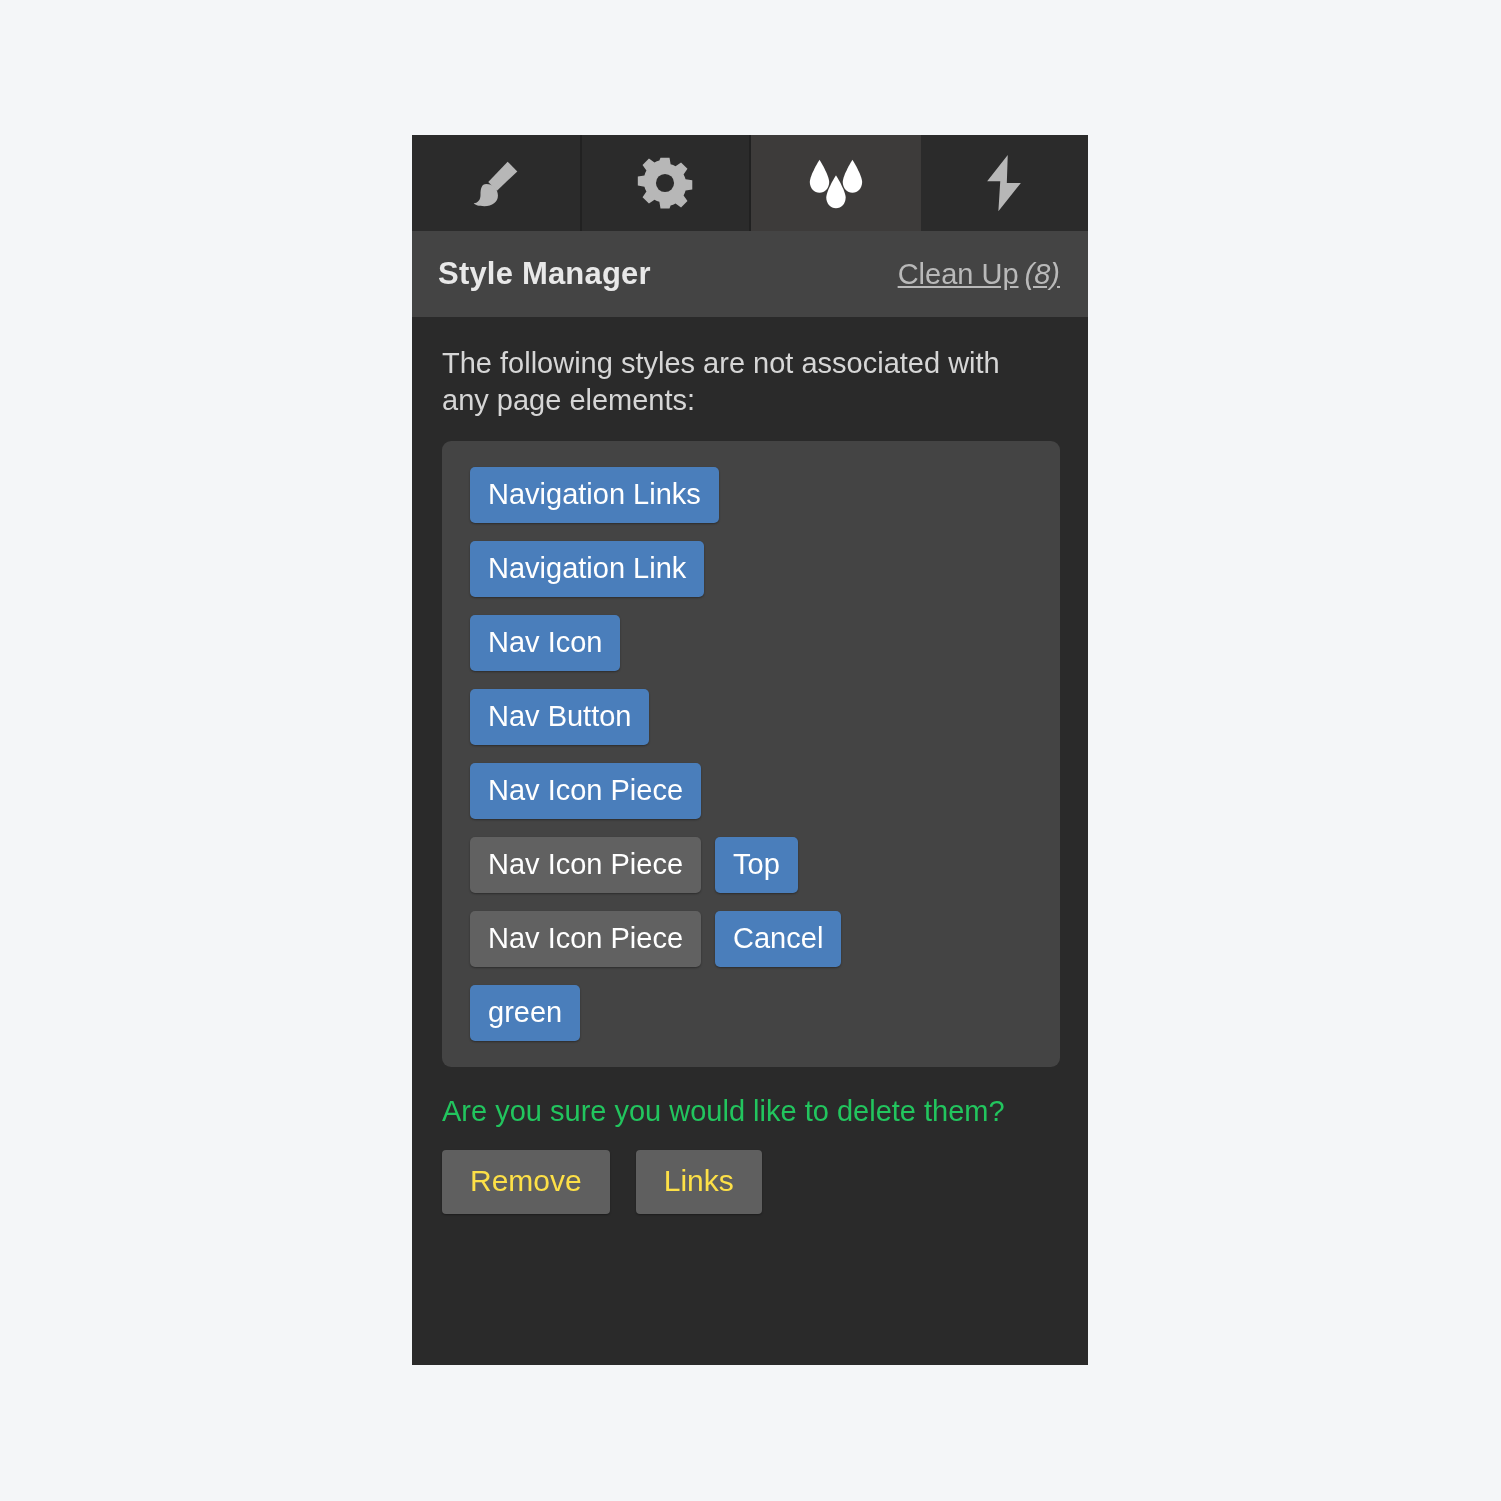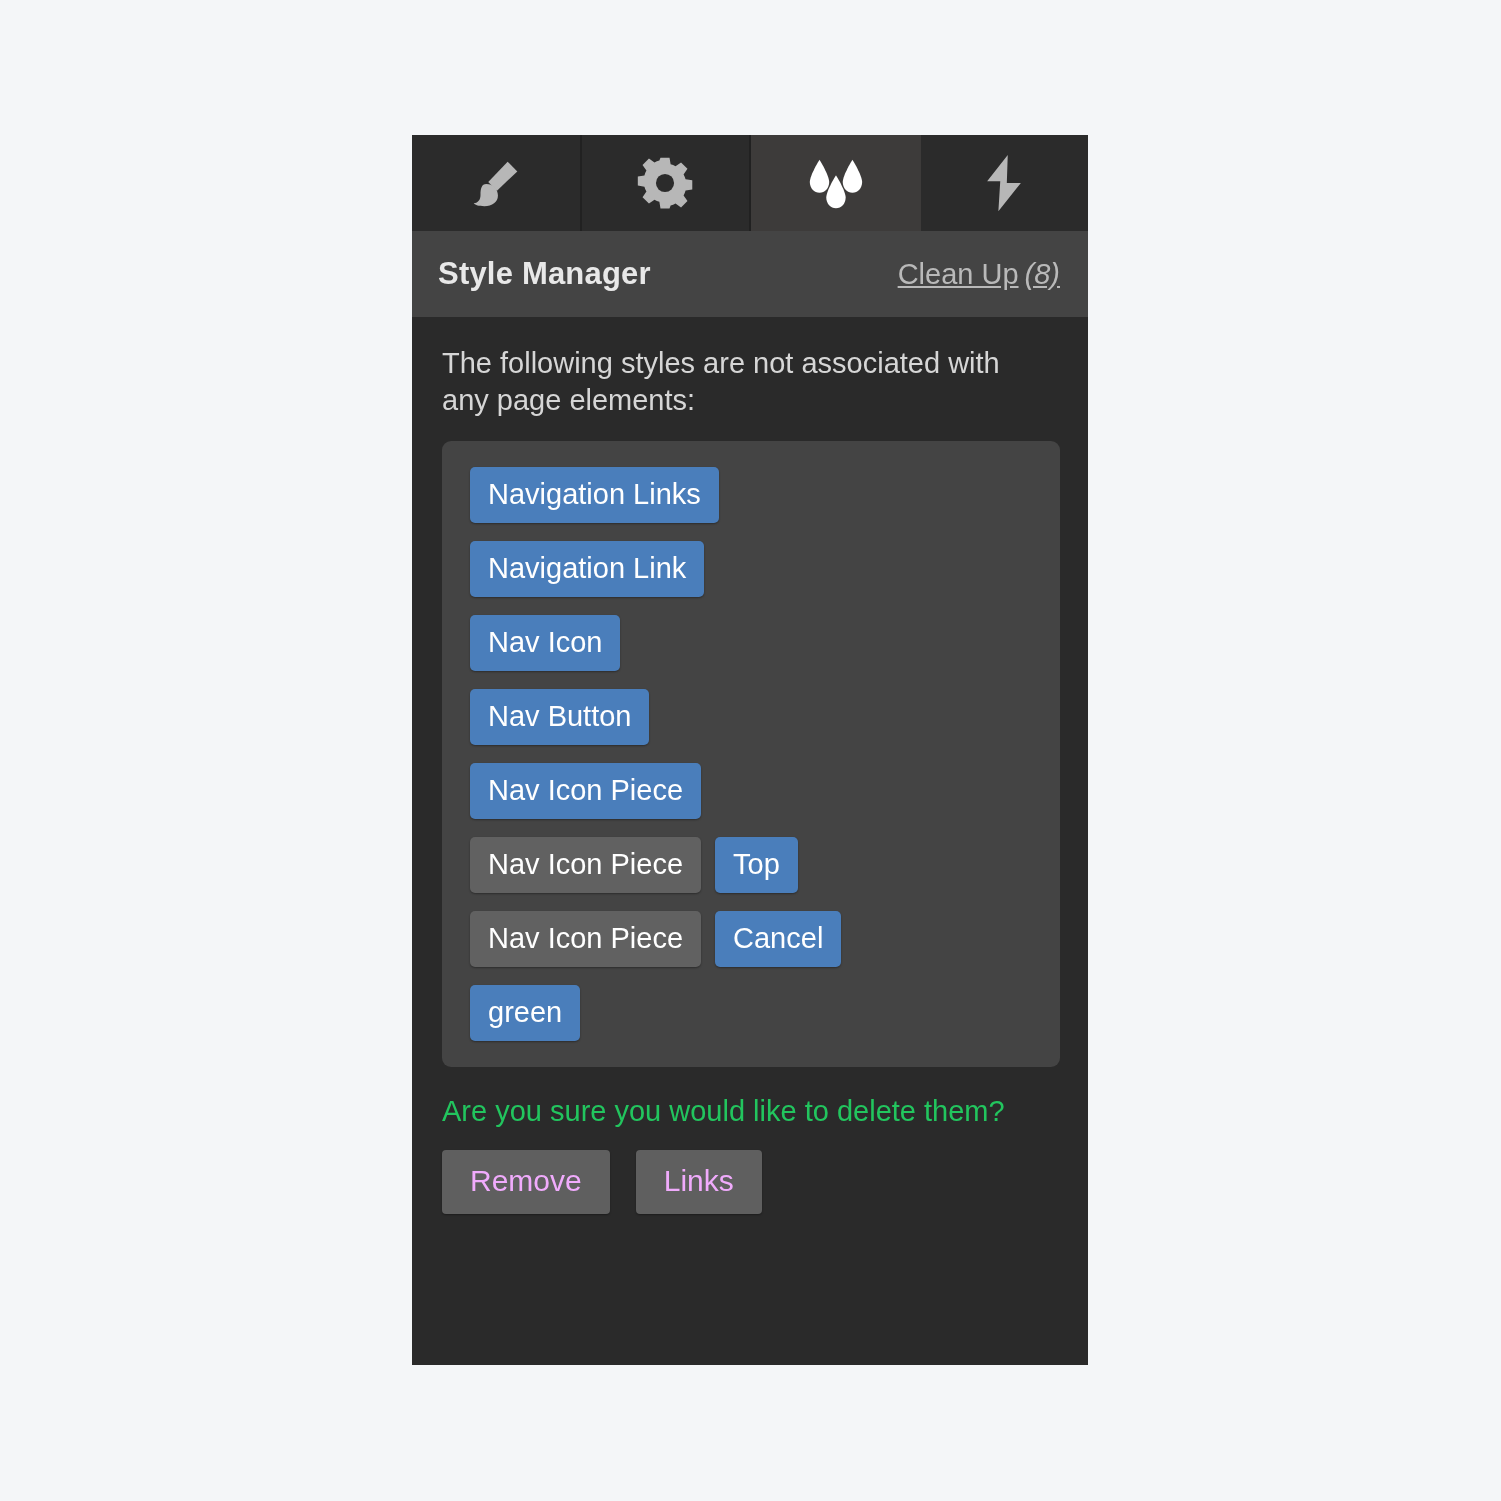--- a/index.html
+++ b/index.html
@@ -136,21 +136,21 @@
     max-width: 580px;
   }
   #buttons {
     display: flex;
     gap: 26px;
   }
   .btn {
     background: #5f5f5f;
     border: none;
     border-radius: 4px;
-    color: #f0abfc;
+    color: #fde047;
     font-family: "Liberation Sans", sans-serif;
     font-size: 30px;
     padding: 14px 28px 16px 28px;
     cursor: pointer;
     box-shadow: 0 1px 2px rgba(0,0,0,0.35);
   }
 </style>
 </head>
 <body>
 

